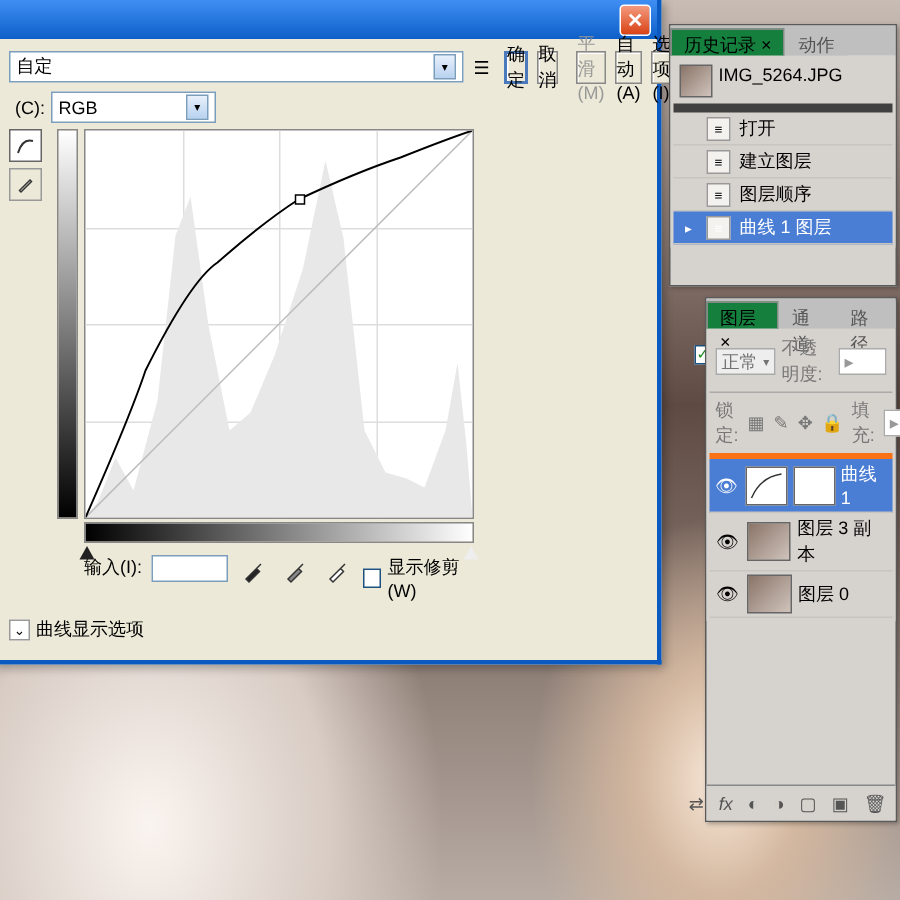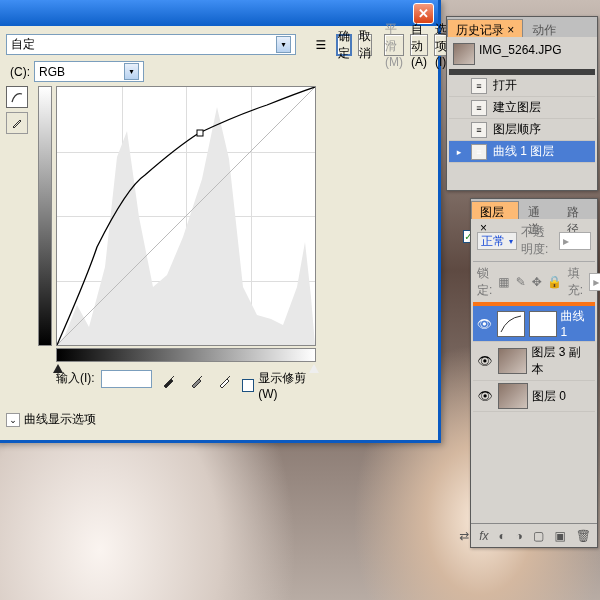--- a/index.html
+++ b/index.html
@@ -3,21 +3,21 @@
 <meta charset="utf-8">
 <style>
 *{box-sizing:border-box;margin:0;padding:0;font-family:"SimSun","Microsoft YaHei",sans-serif;font-size:12px}
 body{width:600px;height:600px;overflow:hidden;background:linear-gradient(135deg,#d4c8c0 0%,#847068 30%,#6d5a52 50%,#c4b8b0 70%,#b8b0a8 100%);position:relative}
 .bgimg{position:absolute;inset:0;background:radial-gradient(ellipse 180px 250px at 480px 520px,#f8e8d8 0%,#d4b8a0 30%,transparent 70%),radial-gradient(ellipse 300px 400px at 100px 550px,#faf4f0 0%,#d8ccc4 40%,transparent 65%),linear-gradient(180deg,#c8bcb4 0%,#5e4a42 45%,#b8aca4 100%)}
 .dialog{position:absolute;left:-5px;top:0;width:446px;border:3px solid #0a5ac2;border-top:none;background:#ece9d8;box-shadow:2px 2px 6px rgba(0,0,0,.3)}
 .titlebar{height:26px;background:linear-gradient(#3f8ef3,#0d5fc8);display:flex;justify-content:flex-end;align-items:center;padding:2px 4px}
 .closebtn{width:21px;height:21px;background:linear-gradient(#f49a7e,#d94214);border:1px solid #fff;border-radius:3px;display:flex;align-items:center;justify-content:center;color:#fff;font-weight:bold;font-size:13px;cursor:pointer}
 .dlgbody{padding:8px;display:flex;gap:6px}
 .leftcol{flex:1}
-.row1{display:flex;align-items:center;gap:16px;margin-bottom:6px}
+.row1{display:flex;align-items:center;gap:3px;margin-bottom:6px}
 .preset-sel{flex:1;height:21px;border:1px solid #7b9ebd;background:#fff;padding:0 4px;display:flex;align-items:center;justify-content:space-between}
 .dd{width:15px;height:17px;background:linear-gradient(#e8f0fb,#b8d2f0);border:1px solid #7b9ebd;display:flex;align-items:center;justify-content:center;font-size:8px}
 .menubtn{width:18px;height:18px;display:flex;align-items:center;justify-content:center;cursor:pointer}
 .row2{display:flex;align-items:center;gap:4px;margin-bottom:4px}
 .chlabel{width:24px;text-align:right}
 .ch-sel{width:110px;height:21px;border:1px solid #7b9ebd;background:#fff;padding:0 4px;display:flex;align-items:center;justify-content:space-between}
 .toolside{display:flex;flex-direction:column;gap:4px;margin-right:4px}
 .toolbtn{width:22px;height:22px;border:1px solid #999;background:#ece9d8;display:flex;align-items:center;justify-content:center;cursor:pointer}
 .toolbtn.active{background:#fff;border-color:#666}
 .curvewrap{display:flex;gap:4px}
@@ -41,30 +41,30 @@
 .btn.disabled{color:#999}
 .spacer{height:26px}
 .chk{display:flex;align-items:center;gap:4px;margin-top:6px}
 .chkbox{width:13px;height:13px;border:1px solid #1c5180;background:#fff;display:flex;align-items:center;justify-content:center;color:#1e8a1e;font-size:10px}
 
 .panel{position:absolute;right:2px;background:#d6d3ce;border:1px solid #5a5a5a;box-shadow:1px 1px 3px rgba(0,0,0,.3)}
 .panel1{top:16px;width:152px;height:175px}
 .panel2{top:198px;width:128px;height:350px}
 .tabs{display:flex;background:#bfbfbf;height:20px;padding-top:2px}
 .tab{padding:2px 8px;background:#bfbfbf;color:#555;border:1px solid transparent;cursor:pointer}
-.tab.active{background:#fdba74;border:1px solid #888;border-bottom:none;color:#000}
+.tab.active{background:#15803d;border:1px solid #888;border-bottom:none;color:#000}
 .panbody{padding:2px;background:#d6d3ce}
 .histhead{display:flex;align-items:flex-start;gap:4px;padding:4px;border-bottom:6px solid #404040}
 .thumb{width:22px;height:22px;border:1px solid #666;background:linear-gradient(135deg,#8a7468,#cfc3bb)}
 .histitem{display:flex;align-items:center;gap:6px;padding:2px 4px;border-bottom:1px solid #c8c5c0}
 .histitem.sel{background:#4a7dd4;color:#fff}
 .histicon{width:16px;height:16px;border:1px solid #999;background:#f4f2ee;display:flex;align-items:center;justify-content:center;font-size:9px}
 .marker{width:12px;display:flex;justify-content:center;font-size:9px}
 .layerctrl{display:flex;align-items:center;gap:4px;padding:3px 4px;border-bottom:1px solid #aaa;color:#777}
-.modesel{width:56px;height:18px;border:1px solid #aaa;background:#eee;display:flex;align-items:center;padding:0 3px;color:#1d4ed8;justify-content:space-between}
+.modesel{width:56px;height:18px;border:1px solid #aaa;background:#eee;display:flex;align-items:center;padding:0 3px;color:#737373;justify-content:space-between}
 .opac{width:44px;height:18px;border:1px solid #aaa;background:#fff;display:flex;align-items:center;padding:0 3px;color:#999}
 .lockrow{display:flex;align-items:center;gap:6px;padding:3px 4px;border-bottom:4px solid #f97316;color:#777}
 .lockicon{width:14px;height:14px;display:flex;align-items:center;justify-content:center}
 .layer{display:flex;align-items:center;gap:4px;padding:2px 3px;border-bottom:1px solid #c8c5c0}
 .layer.sel{background:#4a7dd4;color:#fff}
 .eye{width:18px;height:18px;display:flex;align-items:center;justify-content:center}
 .laythumb{width:30px;height:26px;border:1px solid #666;background:#ddd}
 .laythumb.curves{background:#fff;display:flex;align-items:center;justify-content:center}
 .laythumb.mask{background:#fff}
 .bottombar{position:absolute;bottom:0;left:0;right:0;height:24px;border-top:1px solid #888;background:#d6d3ce;display:flex;align-items:center;justify-content:flex-end;gap:10px;padding:0 6px;color:#555}

